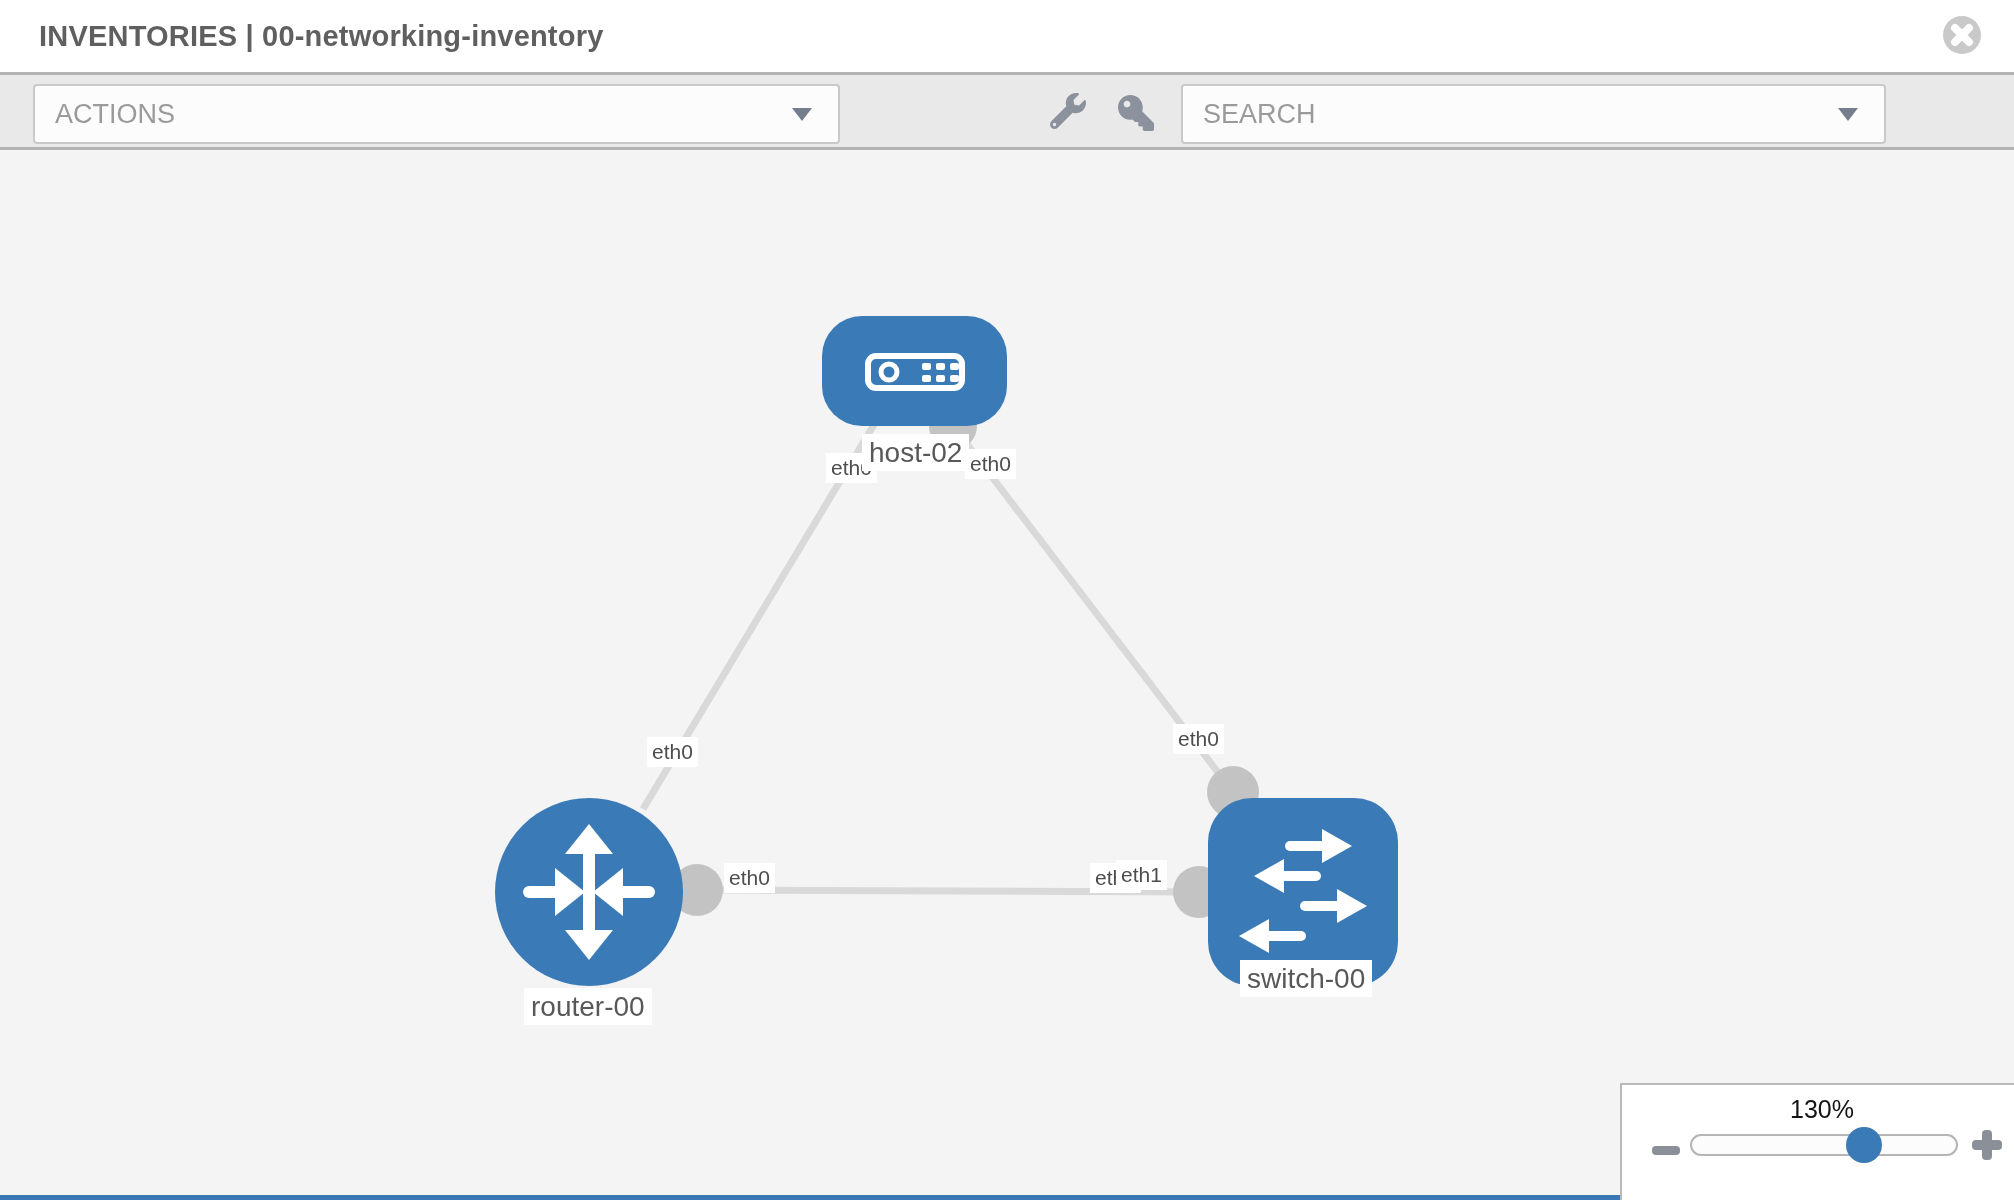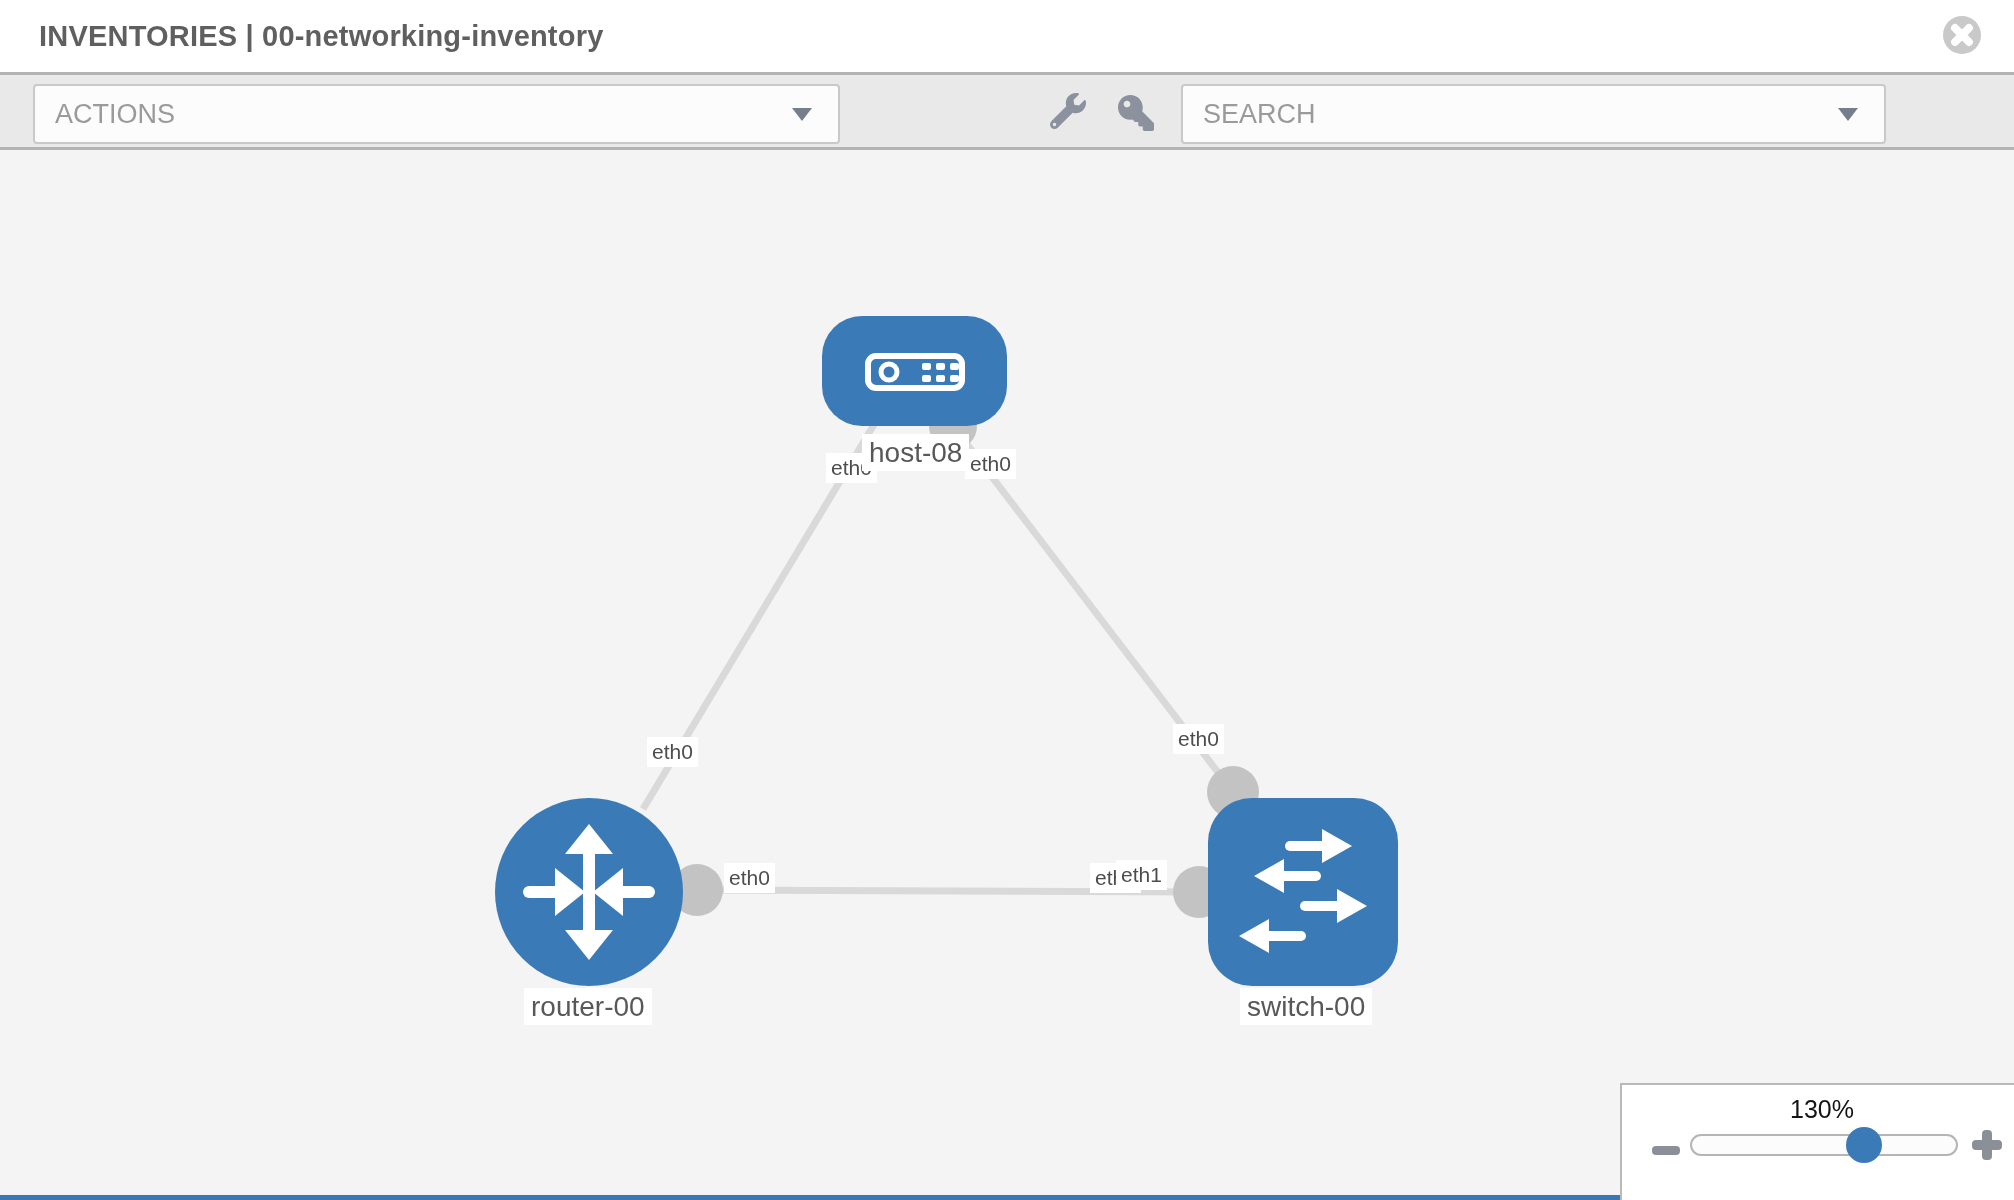--- a/index.html
+++ b/index.html
@@ -44,21 +44,21 @@
 
   .chip-host-left    { left:826px; top:303px; }
   .chip-host-name    { left:862px; top:284px; }
   .chip-host-right   { left:965px; top:299px; }
   .chip-diag-left    { left:647px; top:587px; }
   .chip-diag-right   { left:1173px; top:574px; }
   .chip-router-right { left:724px; top:713px; }
   .chip-switch-back  { left:1090px; top:713px; }
   .chip-switch-front { left:1116px; top:710px; }
   .chip-router-name  { left:524px; top:838px; }
-  .chip-switch-name  { left:1240px; top:838px; }
+  .chip-switch-name  { left:1240px; top:810px; }
 
   .bottom-bar { position:absolute; left:0; top:1045px; width:2014px; height:5px;
                 background:#3a78b5; z-index:4; }
 
   
   .zoom-panel { position:absolute; left:1620px; top:933px; width:400px; height:130px;
                 background:#ffffff; border:2px solid #b9b9b9; z-index:5; }
   .zoom-level { position:absolute; left:0; top:10px; width:400px; text-align:center;
                 font-size:25px; color:#141414; }
   .zoom-minus { position:absolute; left:30px; top:56px; cursor:pointer; }
@@ -155,21 +155,21 @@
         <polygon points="46,78 76,61 76,95" stroke="none"></polygon>
         <line x1="97" y1="108" x2="133" y2="108"></line>
         <polygon points="159,108 129,91 129,125" stroke="none"></polygon>
         <line x1="93" y1="138" x2="57" y2="138"></line>
         <polygon points="31,138 61,121 61,155" stroke="none"></polygon>
       </g>
     </svg>
   </div>
 
   <div class="chip chip-host-left">eth0</div>
-  <div class="chip chip-lg chip-host-name">host-08</div>
+  <div class="chip chip-lg chip-host-name">host-02</div>
   <div class="chip chip-host-right">eth0</div>
   <div class="chip chip-diag-left">eth0</div>
   <div class="chip chip-diag-right">eth0</div>
   <div class="chip chip-router-right">eth0</div>
   <div class="chip chip-switch-back">eth0</div>
   <div class="chip chip-switch-front">eth1</div>
   <div class="chip chip-lg chip-router-name">router-00</div>
   <div class="chip chip-lg chip-switch-name">switch-00</div>
 
   <div class="bottom-bar"></div>

